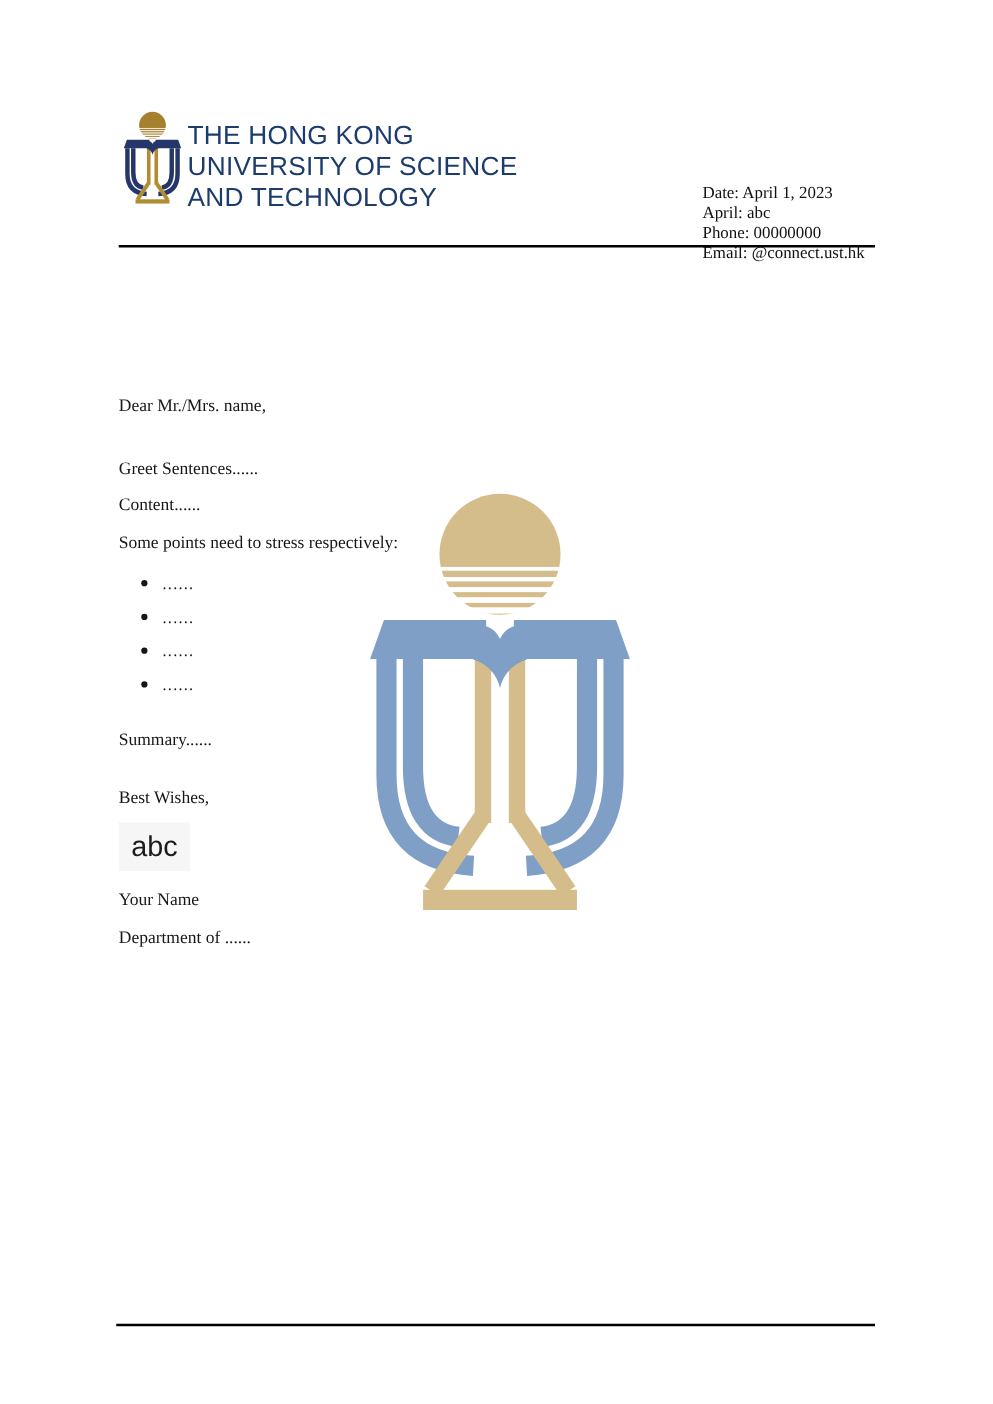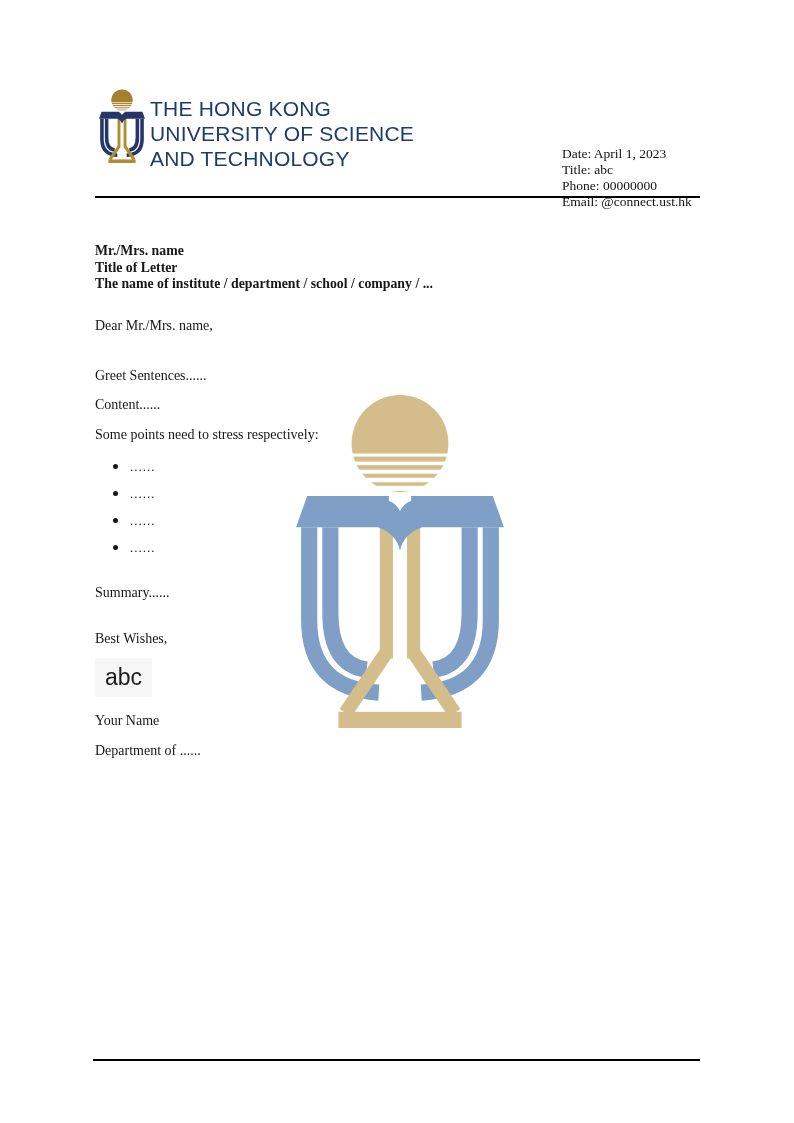--- a/index.html
+++ b/index.html
@@ -111,32 +111,27 @@
   </div>
 
   <div class="abs logo-text">
     <div>THE HONG KONG</div>
     <div>UNIVERSITY OF SCIENCE</div>
     <div>AND TECHNOLOGY</div>
   </div>
 
   <div class="abs info-block">
     <div>Date: April 1, 2023</div>
-    <div>Title: abc</div>
+    <div>April: abc</div>
     <div>Phone: 00000000</div>
     <div>Email: @connect.ust.hk</div>
   </div>
 
   <div class="abs rule rule-top"></div>
 
-  <div class="abs txt recipient">
-    <div>Mr./Mrs. name</div>
-    <div>Title of Letter</div>
-    <div>The name of institute / department / school / company / ...</div>
-  </div>
 
   <div class="abs txt salutation">Dear Mr./Mrs. name,</div>
   <div class="abs txt greet">Greet Sentences......</div>
   <div class="abs txt content-line">Content......</div>
   <div class="abs txt points-intro">Some points need to stress respectively:</div>
 
   <ul class="abs bullet-list">
     <li><span class="dot"></span><span>......</span></li>
     <li><span class="dot"></span><span>......</span></li>
     <li><span class="dot"></span><span>......</span></li>

